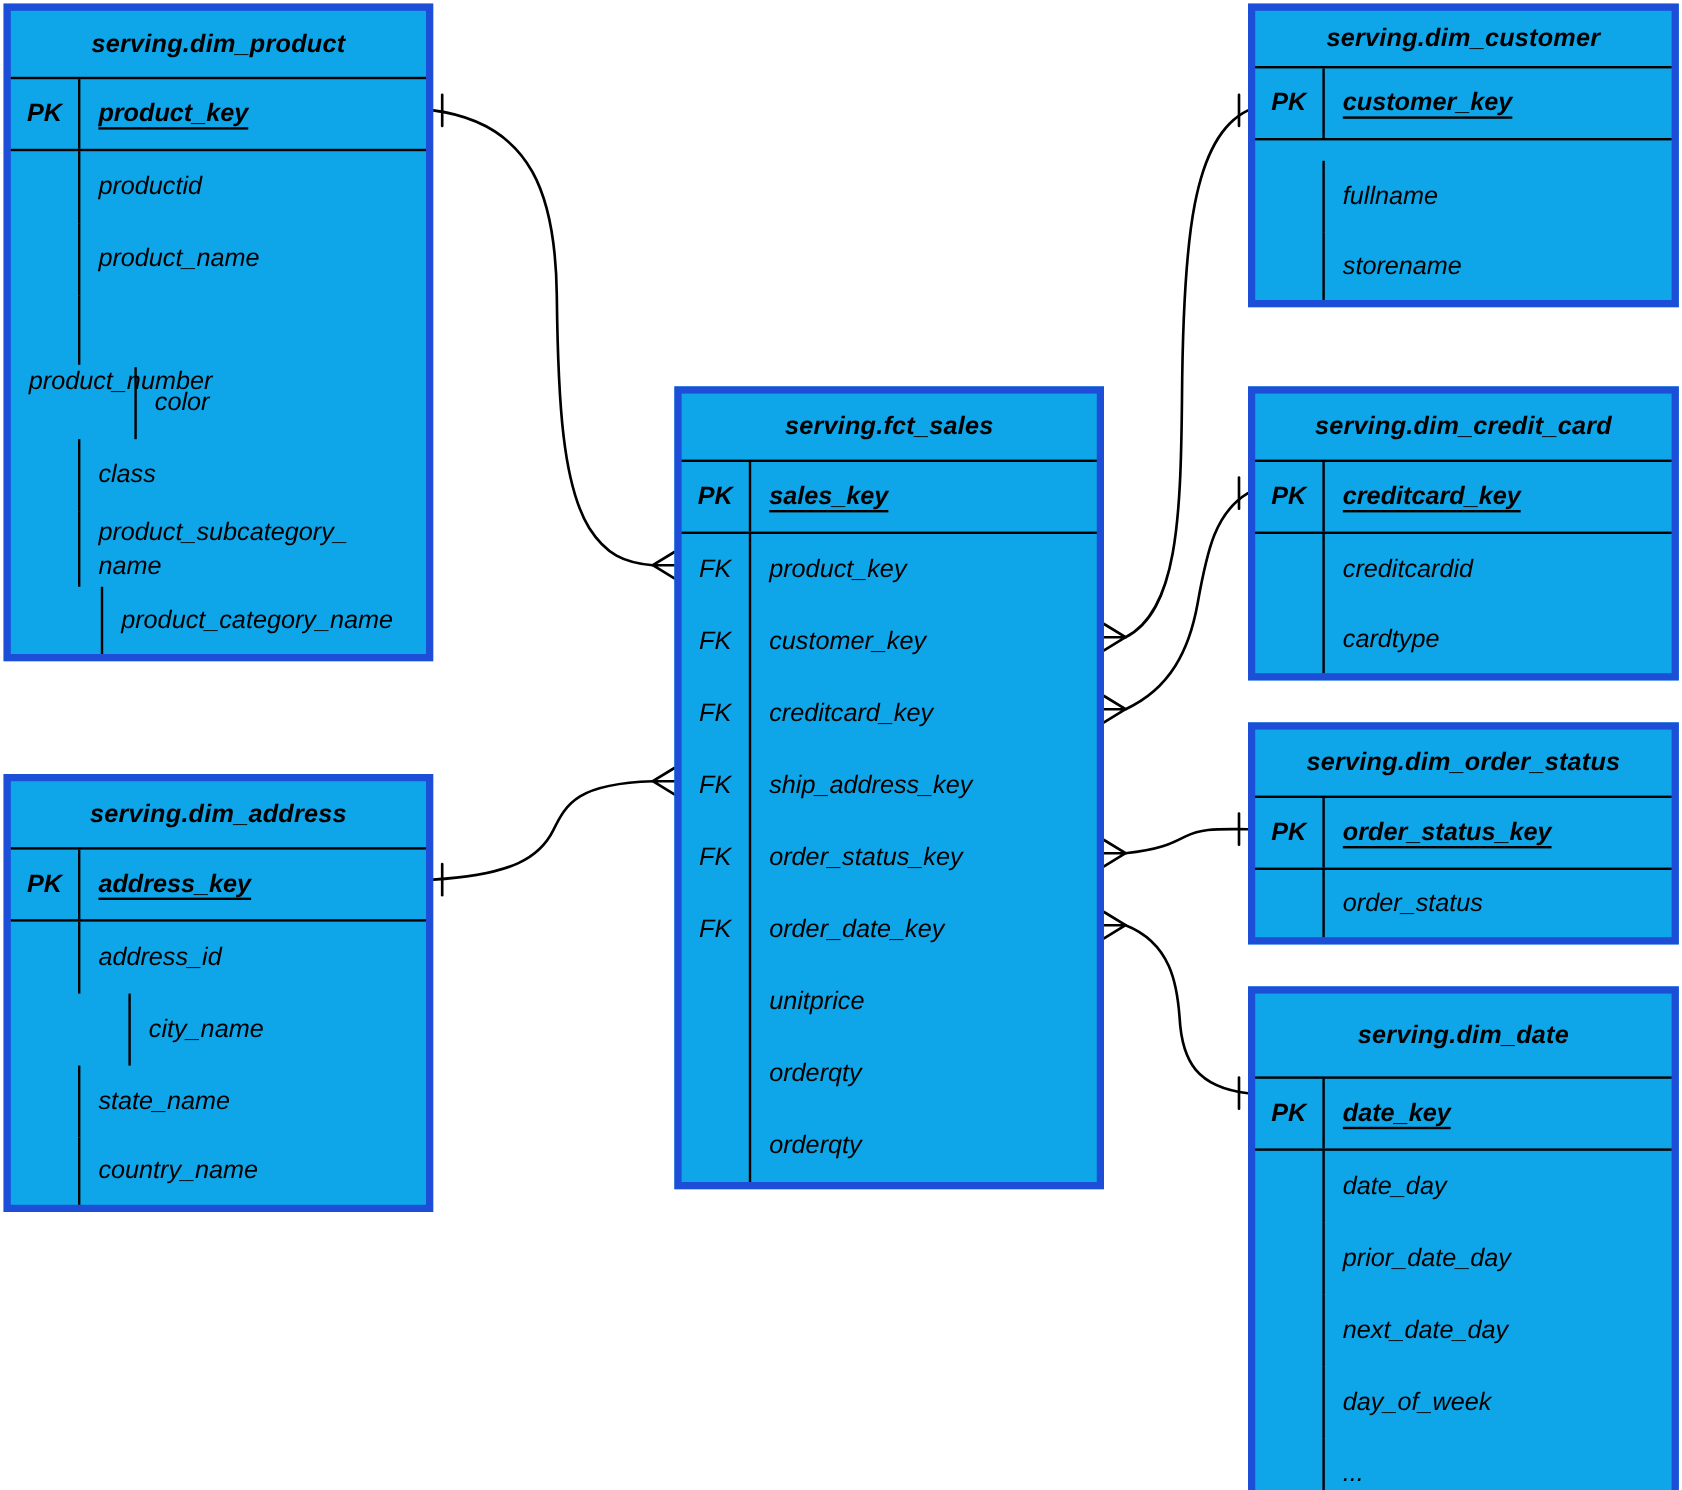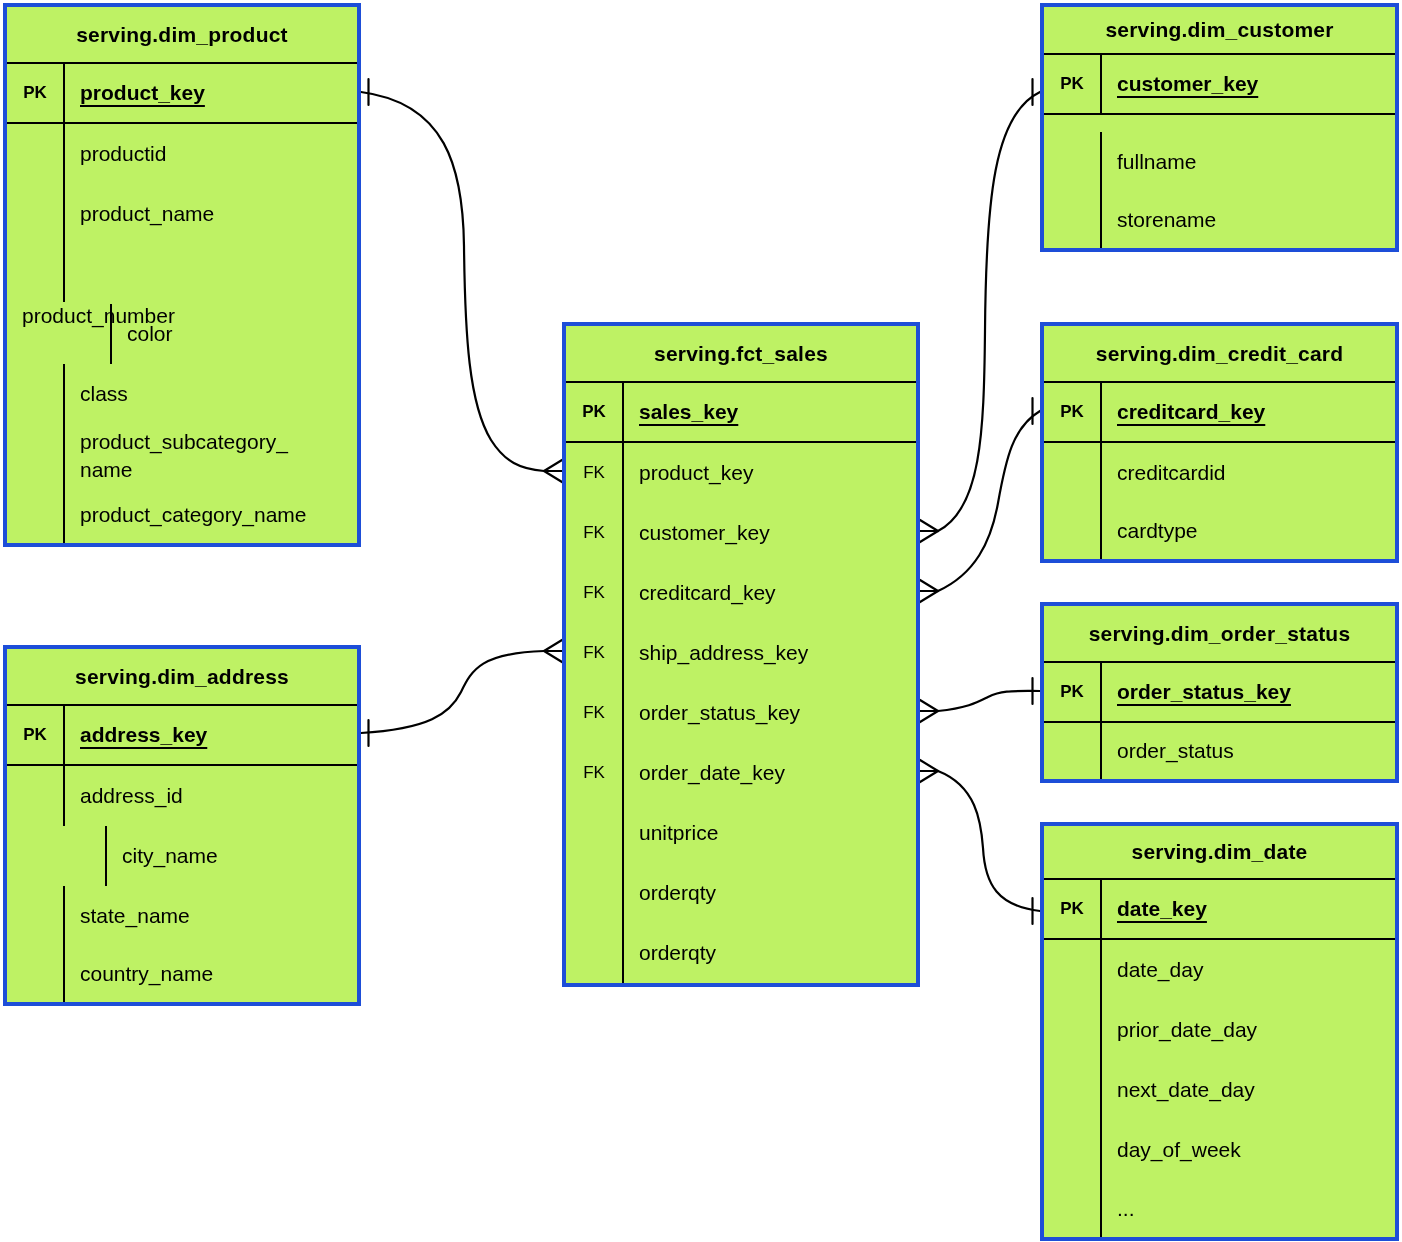--- a/index.html
+++ b/index.html
@@ -13,23 +13,24 @@
     overflow: hidden;
   }
   #connector-layer {
     position: absolute;
     left: 0; top: 0;
     width: 1402px; height: 1242px;
     pointer-events: none;
   }
   .tbl {
     position: absolute;
-    border: 4px solid #1d4ed8;
-    background: #bef264;
-    box-sizing: border-box;
+    border: 6px solid #1d4ed8;
+    background: #0ea5e9;
+    box-sizing: border-box;
+    font-style: italic;
   }
   .tbl-header {
     box-sizing: border-box;
     height: 57px;
     border-bottom: 2px solid #000;
     display: flex;
     align-items: center;
     justify-content: center;
     font-weight: bold;
     font-size: 21px;
@@ -41,21 +42,21 @@
   }
   .t-row.pk-row { border-bottom: 2px solid #000; }
   .marker-cell {
     flex: 0 0 58px;
     width: 58px;
     box-sizing: border-box;
     border-right: 2px solid #000;
     display: flex;
     align-items: center;
     justify-content: center;
-    font-size: 17px;
+    font-size: 21px;
   }
   .pk-row .marker-cell { font-weight: bold; }
   .field-cell {
     flex: 1;
     display: flex;
     align-items: center;
     padding-left: 15px;
     font-size: 21px;
     white-space: pre-line;
     line-height: 1.32;
@@ -133,21 +134,21 @@
       </div>
       <div class="t-row" style="height: 60px;">
         <div class="marker-cell"></div>
         <div class="field-cell">class</div>
       </div>
       <div class="t-row" style="height: 63px;">
         <div class="marker-cell"></div>
         <div class="field-cell">product_subcategory_
 name</div>
       </div>
-      <div class="t-row" style="height: 56px;">
+      <div class="t-row" style="height: 56px; margin-left: 19px;">
         <div class="marker-cell"></div>
         <div class="field-cell">product_category_name</div>
       </div>
     </div>
     <div class="tbl" style="left: 1040px; top: 3px; width: 359px;">
       <div class="tbl-header" style="height: 48px;">serving.dim_customer</div>
       <div class="t-row pk-row" style="height: 60px;">
         <div class="marker-cell">PK</div>
         <div class="field-cell">customer_key</div>
       </div>
@@ -223,21 +224,21 @@
       <div class="t-row pk-row" style="height: 60px;">
         <div class="marker-cell">PK</div>
         <div class="field-cell">order_status_key</div>
       </div>
       <div class="t-row" style="height: 56px;">
         <div class="marker-cell"></div>
         <div class="field-cell">order_status</div>
       </div>
     </div>
     <div class="tbl" style="left: 1040px; top: 822px; width: 359px;">
-      <div class="tbl-header" style="height: 54px;">serving.dim_date</div>
+      <div class="tbl-header" style="height: 71px;">serving.dim_date</div>
       <div class="t-row pk-row" style="height: 60px;">
         <div class="marker-cell">PK</div>
         <div class="field-cell">date_key</div>
       </div>
       <div class="t-row" style="height: 60px;">
         <div class="marker-cell"></div>
         <div class="field-cell">date_day</div>
       </div>
       <div class="t-row" style="height: 60px;">
         <div class="marker-cell"></div>

